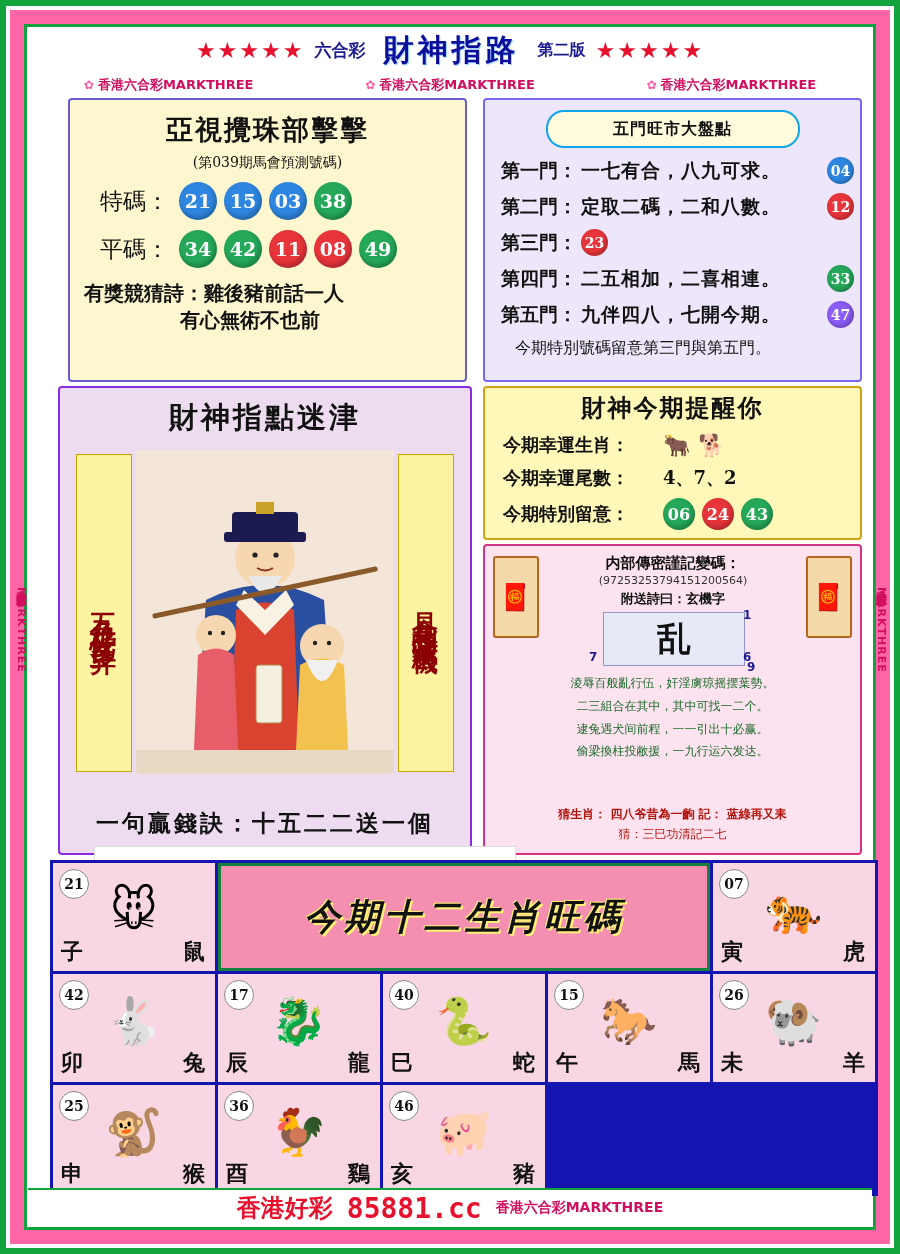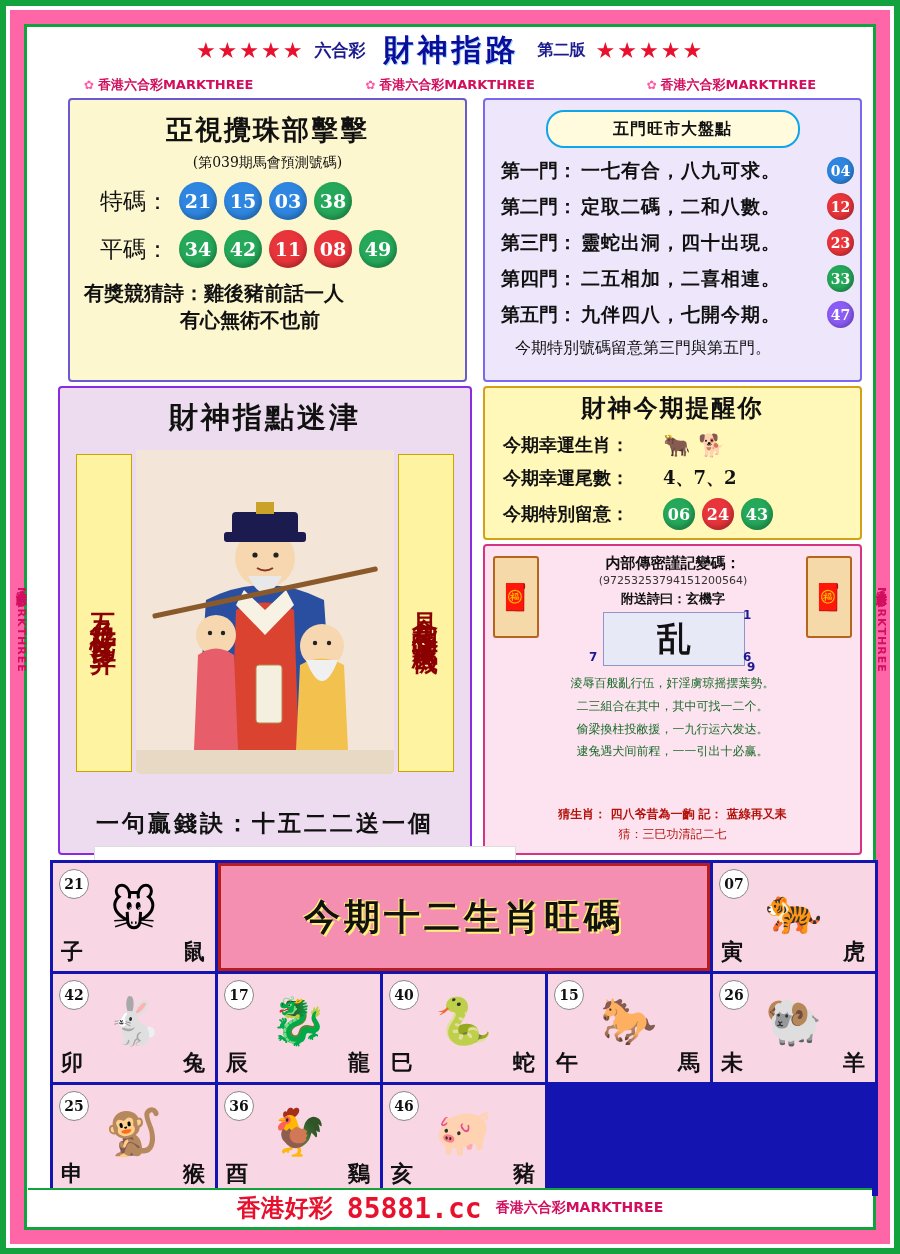--- a/index.html
+++ b/index.html
@@ -282,22 +282,22 @@
     font-size:22px;font-weight:bold;color:#111;
   }
   .zanimal{
     position:absolute;left:0;right:0;top:16px;height:62px;
     display:flex;align-items:center;justify-content:center;
     font-size:46px;
   }
   .banner{
     grid-column:2 / span 3;
     background:#f48fb1;
-    border:3px solid #b91c1c;
-    display:flex;align-items:center;justify-content:center;
+    border:3px solid #15803d;
+    display:flex;align-items:center;justify-content:center;font-style:italic;
   }
   .banner span{
     font-family:"DejaVu Serif","Liberation Serif",serif;
     font-size:36px;font-weight:bold;color:#111;letter-spacing:4px;
     text-shadow:2px 2px 0 #fff176, -1px -1px 0 #fff176;
   }
   .whitebox{
     position:absolute;left:66px;top:748px;width:420px;height:40px;
     background:#fff;border:1px solid #ddd;
   }
@@ -390,21 +390,20 @@
         <span class="gtext">一七有合，八九可求。</span>
         <span class="mini" style="background:#2f86e0">04</span>
       </div>
       <div class="gline">
         <span class="gname">第二門：</span>
         <span class="gtext">定取二碼，二和八數。</span>
         <span class="mini" style="background:#e8353b">12</span>
       </div>
       <div class="gline">
         <span class="gname">第三門：</span>
-        <span class="gtext">靈蛇出洞，四十出現。</span>
         <span class="mini" style="background:#e8353b">23</span>
       </div>
       <div class="gline">
         <span class="gname">第四門：</span>
         <span class="gtext">二五相加，二喜相連。</span>
         <span class="mini" style="background:#25a85a">33</span>
       </div>
       <div class="gline">
         <span class="gname">第五門：</span>
         <span class="gtext">九伴四八，七開今期。</span>
@@ -486,22 +485,22 @@
       <div class="ecode">(97253253794151200564)</div>
       <div class="epoemlabel">附送詩曰：玄機字</div>
       <div class="bigword">乱</div>
       <span class="cornnum cn1">1</span>
       <span class="cornnum cn6">6</span>
       <span class="cornnum cn7">7</span>
       <span class="cornnum cn9">9</span>
       <div class="epoem">
         <div>淩辱百般亂行伍，奸淫虜琼摇摆葉勢。</div>
         <div>二三組合在其中，其中可找一二个。</div>
+        <div>逮兔遇犬间前程，一一引出十必赢。</div>
         <div>偷梁換柱投敝援，一九行运六发达。</div>
-        <div>逮兔遇犬间前程，一一引出十必赢。</div>
       </div>
       <div class="eguess">猜生肖：  四八爷昔為一齣  記：  蓝綠再又耒</div>
       <div class="eguess2">猜：三巳功清記二七</div>
     </div>
 
     <div class="whitebox"></div>
 
     <div class="zgrid">
 
       <div class="zcell">

